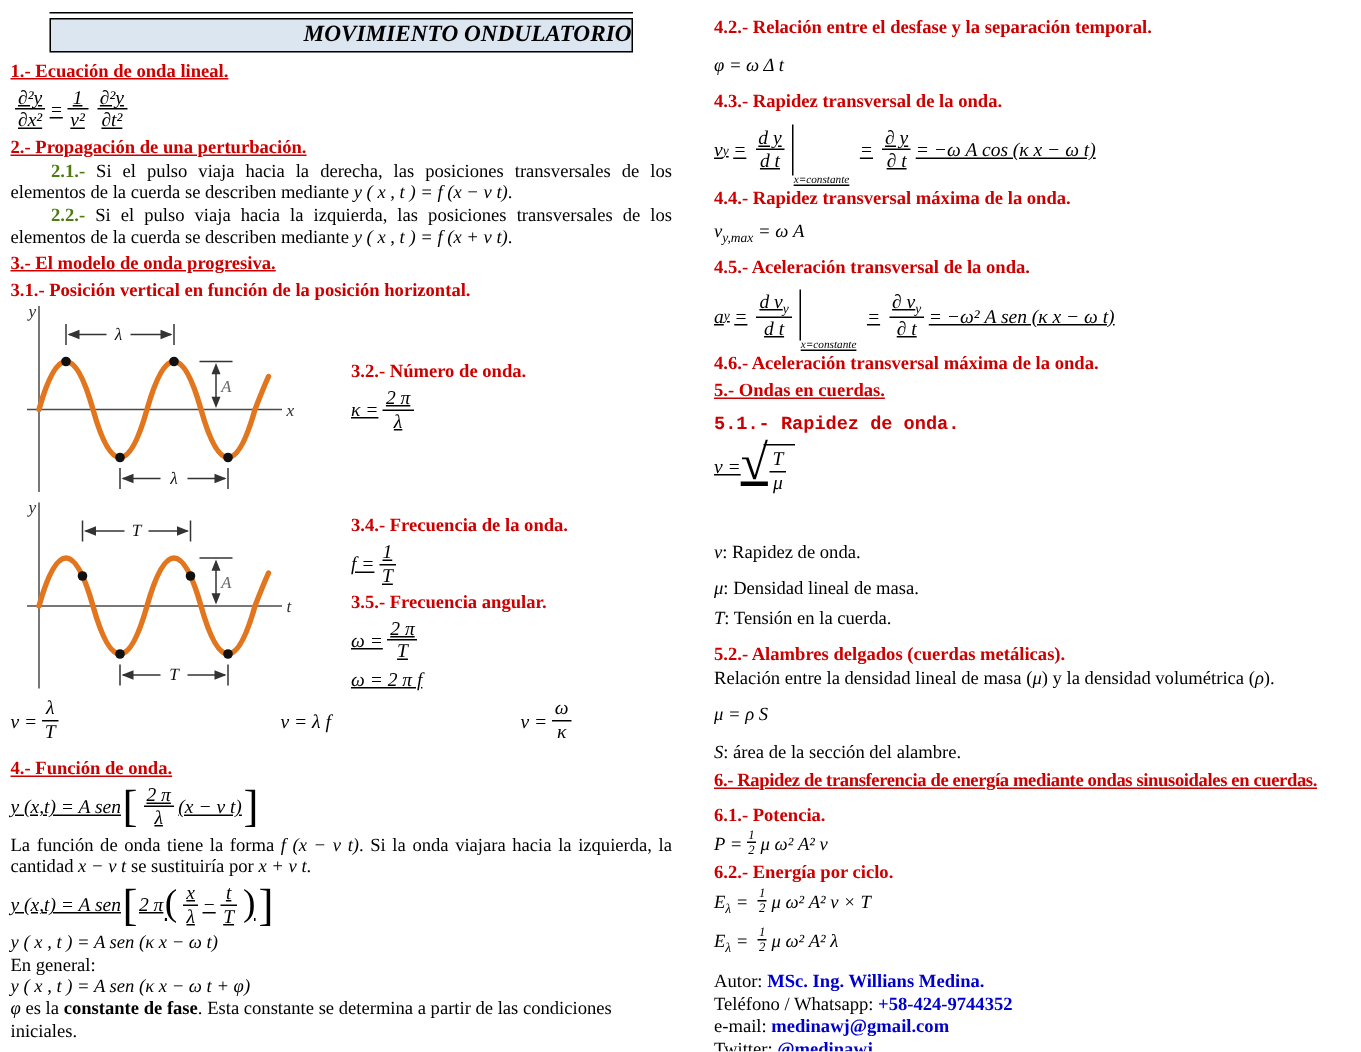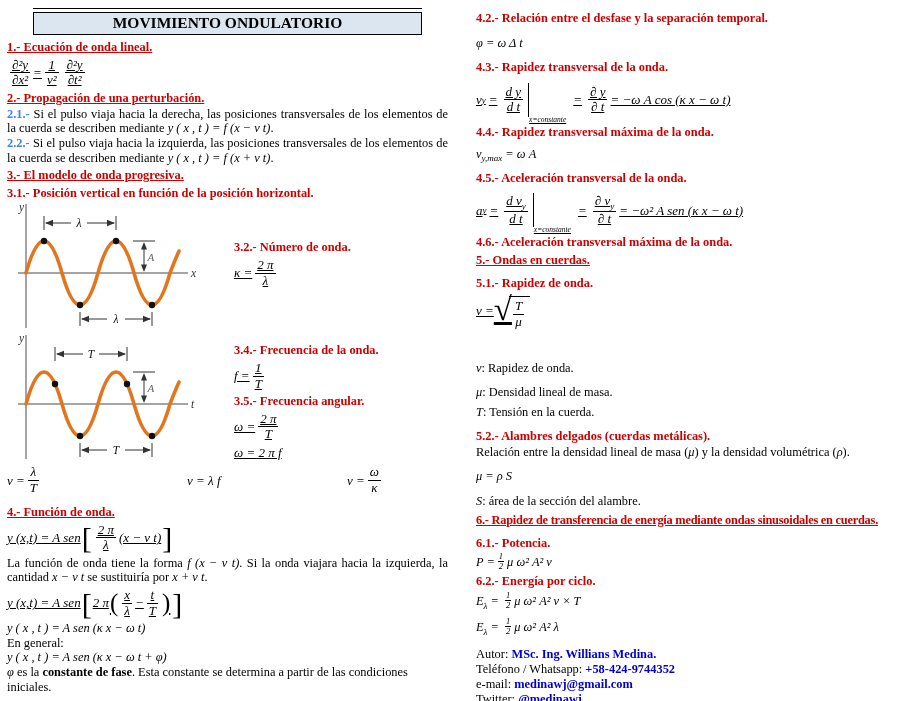--- a/index.html
+++ b/index.html
@@ -3,27 +3,27 @@
 <meta charset="utf-8">
 <style>
   html,body{margin:0;padding:0;background:#fff;}
   .page{position:relative;width:907px;height:701px;background:#fff;overflow:hidden;
         font-family:"Liberation Serif",serif;font-size:12.4px;color:#000;line-height:1.18;}
   .col-left{position:absolute;left:7px;top:6px;width:441px;}
   .col-right{position:absolute;left:476px;top:8px;width:426px;}
 
   .toprule{border-top:1.6px solid #000;margin:2px 26px 3px 26px;height:0;}
   .titlebox{margin:0 26px 5px 26px;border:1px solid #000;background:#DCE6F1;
-            text-align:center;font-weight:bold;font-size:15.5px;padding:1px 0 2px;}
+            text-align:right;font-weight:bold;font-style:italic;font-size:15.5px;padding:1px 0 2px;}
 
   .h1{color:#CC0000;font-weight:bold;text-decoration:underline;margin:3px 0 1px;}
   .h2{color:#CC0000;font-weight:bold;margin:3px 0 1px;}
   .nowrap{white-space:nowrap;letter-spacing:-0.25px;}
   .para{text-align:justify;margin:0;}
-  .rednum{color:#3b82f6;font-weight:bold;}
+  .rednum{color:#4d7c0f;font-weight:bold;margin-left:27px;}
   .mi{font-style:italic;}
 
   .eq{display:flex;align-items:center;font-style:italic;font-size:13px;margin:3px 0;text-decoration:underline;}
   .eq-inline{display:inline-flex;align-items:center;font-style:italic;font-size:13px;}
   .frac{display:inline-block;text-align:center;vertical-align:middle;margin:0 3px;line-height:1.12;}
   .fn{display:block;border-bottom:1px solid #000;padding:0 2px;}
   .fd{display:block;padding:0 2px;}
   .msub{font-size:9px;font-style:italic;}
   .bb{font-style:normal;font-size:30px;font-weight:300;line-height:0.9;margin:0 1px;align-self:center;}
   .bp{font-style:normal;font-size:25px;font-weight:300;line-height:0.9;margin:0 1px;align-self:center;}
@@ -291,21 +291,21 @@
       <span class="frac">
           <span class="fn"><span>∂ v</span><sub class="msub">y</sub></span>
           <span class="fd">∂ t</span>
         </span>
       <span>= −ω² A sen (κ x − ω t)</span>
     </div>
 
     <div class="h2">4.6.- Aceleración transversal máxima de la onda.</div>
 
     <div class="h1">5.- Ondas en cuerdas.</div>
-    <div class="h2" style="margin-top:9px;">5.1.- Rapidez de onda.</div>
+    <div class="h2" style="margin-top:9px;font-family:Liberation Mono, monospace;">5.1.- Rapidez de onda.</div>
 
     <div class="eq" style="margin:2px 0 4px;">
       <span>v =</span>
       <span class="sqrt">
         <span class="radsym">√</span>
         <span class="radbody"><span class="frac" style="margin:0;"><span class="fn">T</span><span class="fd">μ</span></span></span>
       </span>
     </div>
 
     <div style="margin-bottom:9px;margin-top:32px;"><span class="mi">v</span><span>: Rapidez de onda.</span></div>

